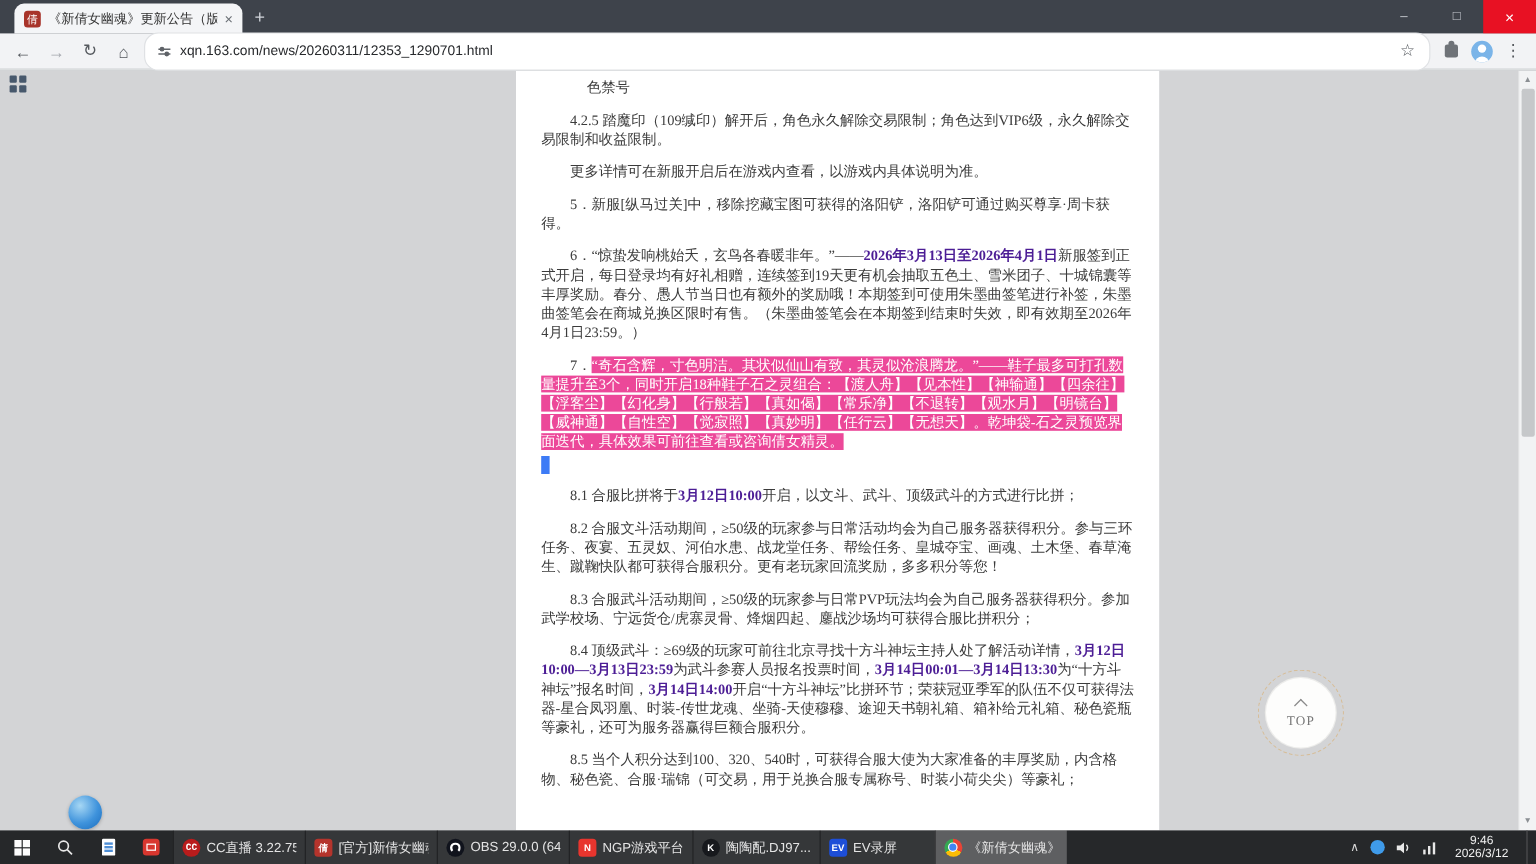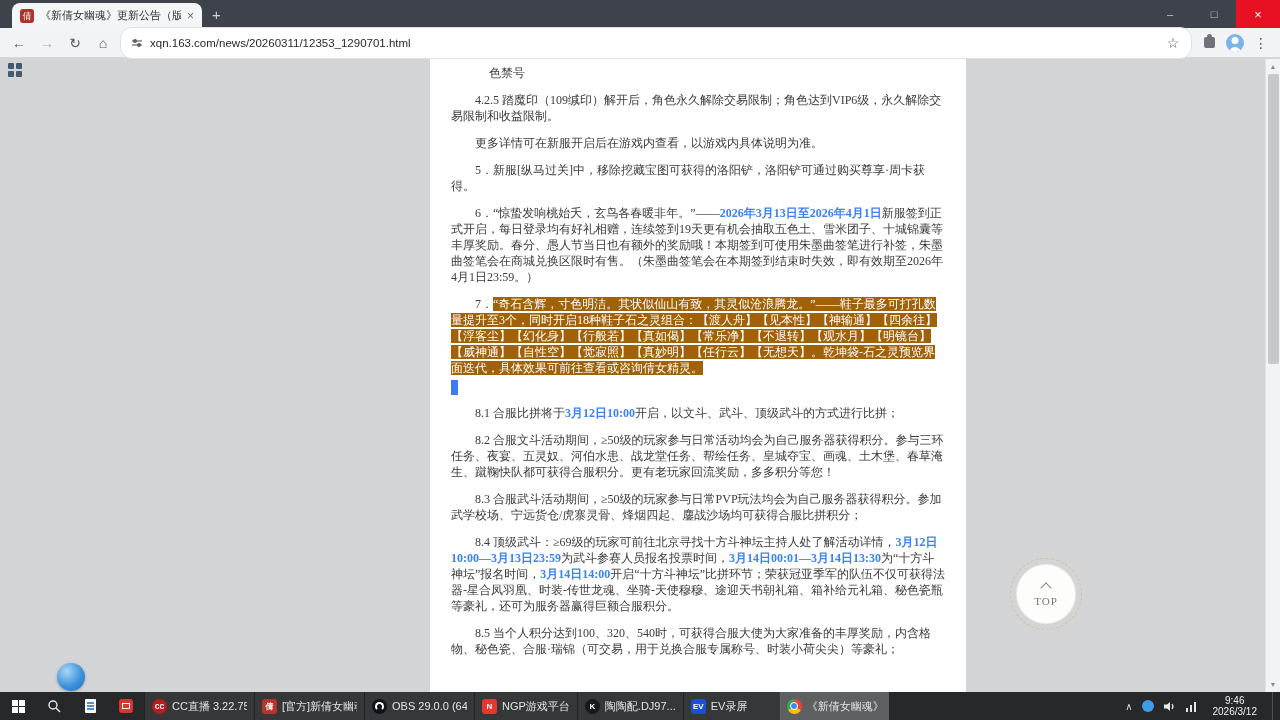--- a/index.html
+++ b/index.html
@@ -31,25 +31,25 @@
 
   
   .content { position: absolute; top: 59px; bottom: 28px; left: 0; right: 0; background: #d3d4d6; overflow: hidden; }
   .apps-grid { position: absolute; top: 4px; left: 8px; width: 14px; height: 14px; display: grid; grid-template-columns: 6px 6px; grid-template-rows: 6px 6px; gap: 2px; }
   .apps-grid i { background: #47586c; border-radius: 1px; }
 
   .page { position: absolute; left: 430px; top: 0; bottom: 0; width: 536px; background: #fff; padding: 6px 21px 0; overflow: hidden; }
   .para { font: 12px/16px "Liberation Serif", "DejaVu Serif", serif; color: #3b3b3b; text-indent: 24px; margin-bottom: 11px; }
   .sect { margin-top: 8px; }
   .frag { text-indent: 38px; }
-  .seg-red { color: #3b82f6; font-weight: 700; }
-  .seg-hl { background: #a16207; color: #fff; }
+  .seg-red { color: #4c1d95; font-weight: 700; }
+  .seg-hl { background: #ec4899; color: #fff; }
   .caret-block { width: 7px; height: 15px; background: #3d7bf6; margin: -7px 0 10px; }
 
-  .top-widget { position: absolute; left: 1017px; top: 506px; width: 58px; height: 58px; border-radius: 50%; background: #fdfdfc; box-shadow: 0 0 0 1px #ececea; display: flex; flex-direction: column; align-items: center; justify-content: center; gap: 3px; text-align: center; }
+  .top-widget { position: absolute; left: 1055px; top: 506px; width: 58px; height: 58px; border-radius: 50%; background: #fdfdfc; box-shadow: 0 0 0 1px #ececea; display: flex; flex-direction: column; align-items: center; justify-content: center; gap: 3px; text-align: center; }
   .top-widget::before { content: ""; position: absolute; inset: -7px; border: 1px dashed #d8b787; border-radius: 50%; opacity: .75; }
   .top-chevron { width: 8px; height: 8px; border-left: 1px solid #8a8a8a; border-top: 1px solid #8a8a8a; transform: rotate(45deg); margin-top: 3px; }
   .top-label { font-size: 11px; color: #777; font-family: "Liberation Serif", serif; letter-spacing: 1px; }
 
   .bubble { position: absolute; left: 57px; top: 604px; width: 28px; height: 28px; border-radius: 50%; background: radial-gradient(circle at 35% 30%, #a6d7f4, #3f93dc 55%, #1b6cbd); box-shadow: 0 1px 3px rgba(0,0,0,.25); }
 
   .scrollbar { position: absolute; top: 0; right: 0; bottom: 0; width: 15px; background: #f2f3f4; border-left: 1px solid #e0e1e2; }
   .sb-arrow { height: 15px; display: flex; align-items: center; justify-content: center; color: #8b8f93; font-size: 7px; }
   .sb-arrow.down { position: absolute; bottom: 0; left: 0; right: 0; }
   .sb-thumb { position: absolute; top: 15px; left: 2px; width: 11px; height: 290px; background: #c6c8ca; border-radius: 2px; }

